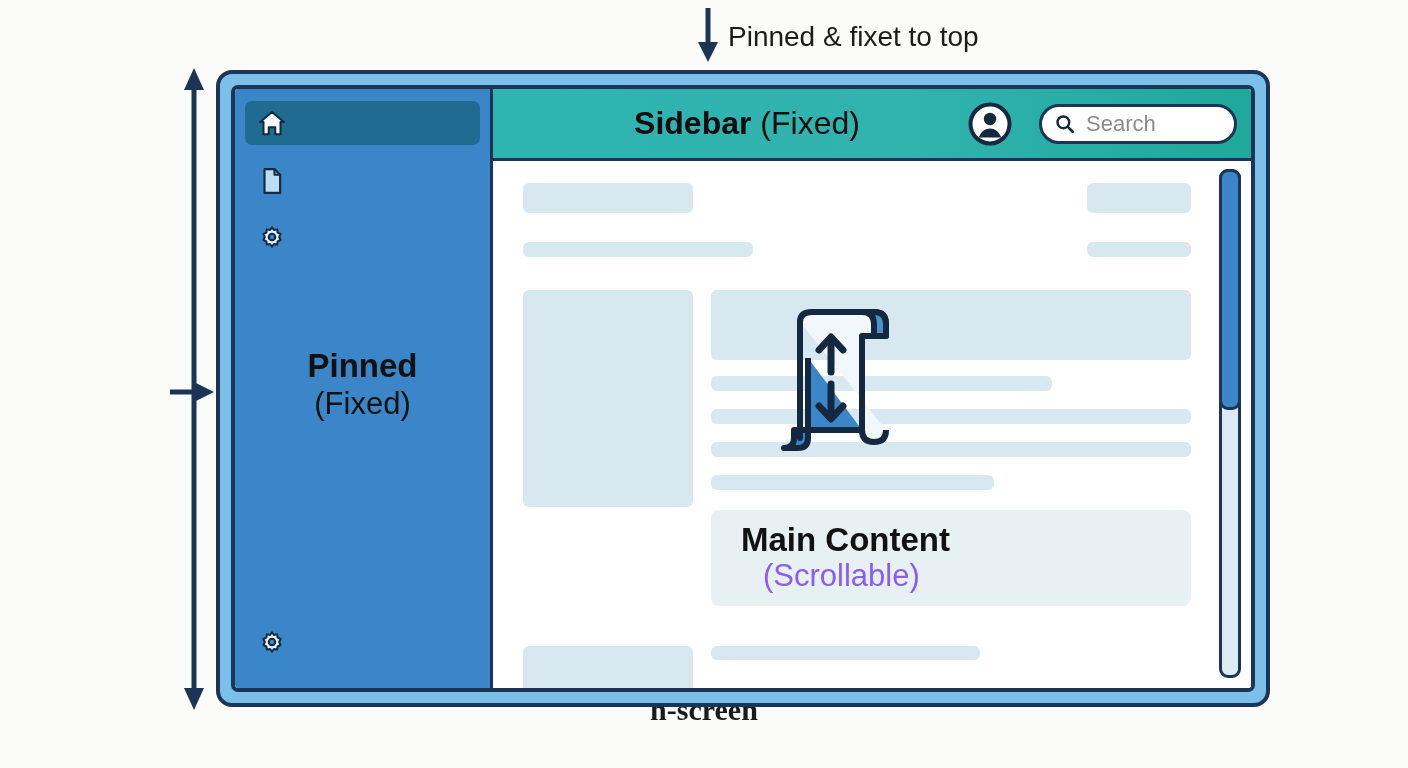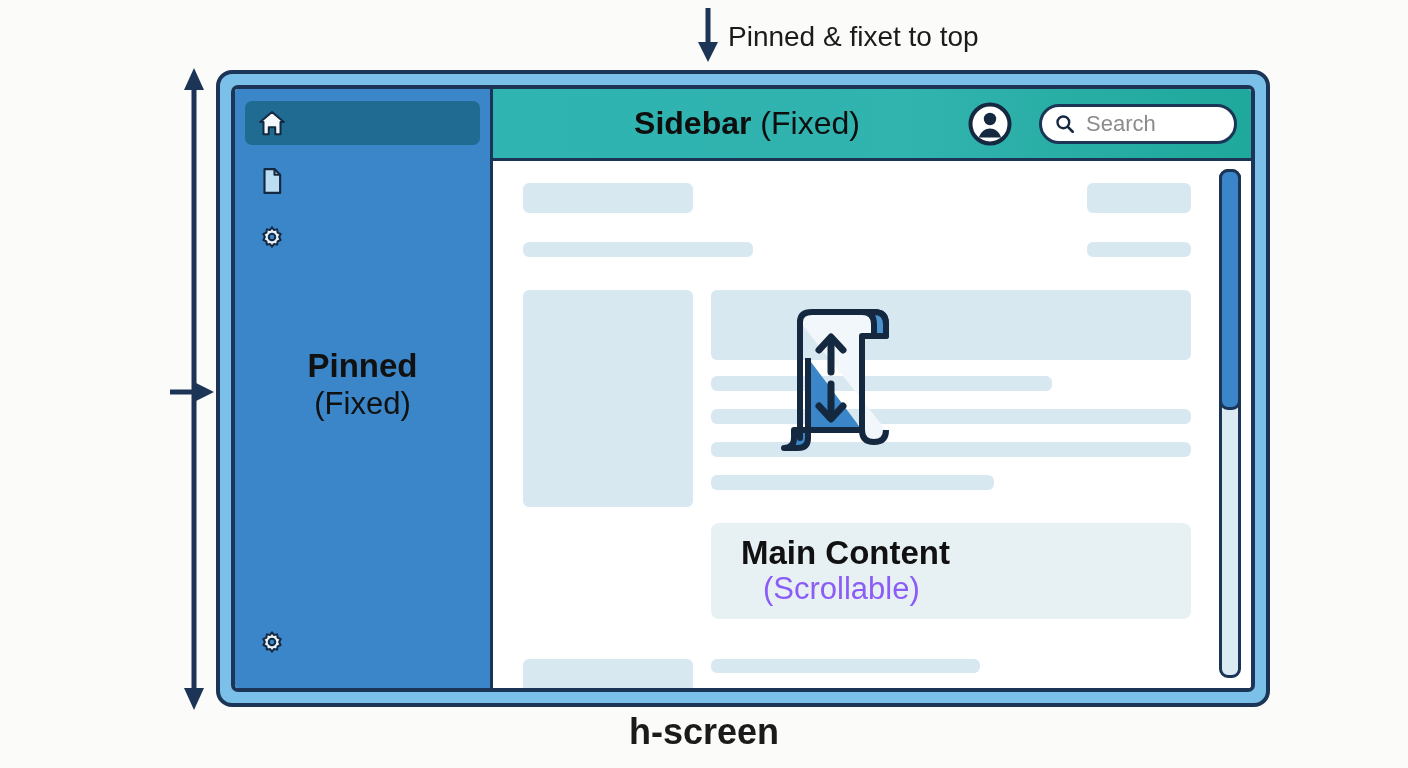--- a/index.html
+++ b/index.html
@@ -24,22 +24,22 @@
     font-family: "Liberation Sans", sans-serif;
     white-space: pre;
     line-height: 1.22;
   }
   #top-annot-label { left: 728px; top: 20px; }
   #left-annot-label {
     left: 34px; top: 364px; width: 172px;
     text-align: center; white-space: normal;
   }
   #bottom-annot-label {
-    left: 0px; top: 710px; width: 1408px;
-    text-align: center; font-weight: bold; font-size: 36px;
+    left: 0px; top: 692px; width: 1408px;
+    text-align: center; font-weight: bold; font-size: 30px; font-family: Liberation Serif, serif;
   }
 
   .svg-layer {
     position: absolute;
     left: 0; top: 0;
     width: 1408px; height: 768px;
     pointer-events: none;
   }
 
   
@@ -212,21 +212,21 @@
   .body-left { width: 170px; }
   .sk-card { height: 217px; }
   .body-right { flex: 1 1 auto; min-width: 0; }
   .sk-hero { height: 70px; }
   .sk-line-b { height: 15px; margin-top: 16px; width: 71%; }
   .sk-line-c { height: 15px; margin-top: 18px; width: 100%; }
   .sk-line-d { height: 15px; margin-top: 18px; width: 100%; }
   .sk-line-e { height: 15px; margin-top: 18px; width: 59%; }
 
   #main-label-band {
-    margin-top: 16px;
+    margin-top: 3px;
     height: 96px;
     background: #E7F1F4;
     border-radius: 8px;
     margin-left: 188px;
     display: flex;
     flex-direction: column;
     justify-content: center;
     padding-left: 30px;
     box-sizing: border-box;
   }

